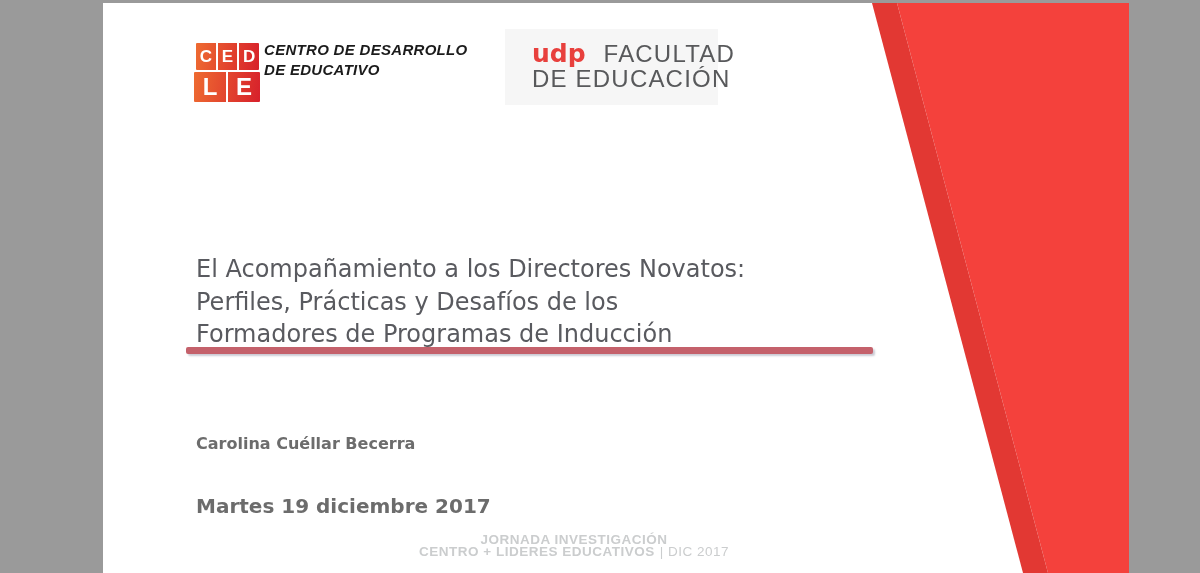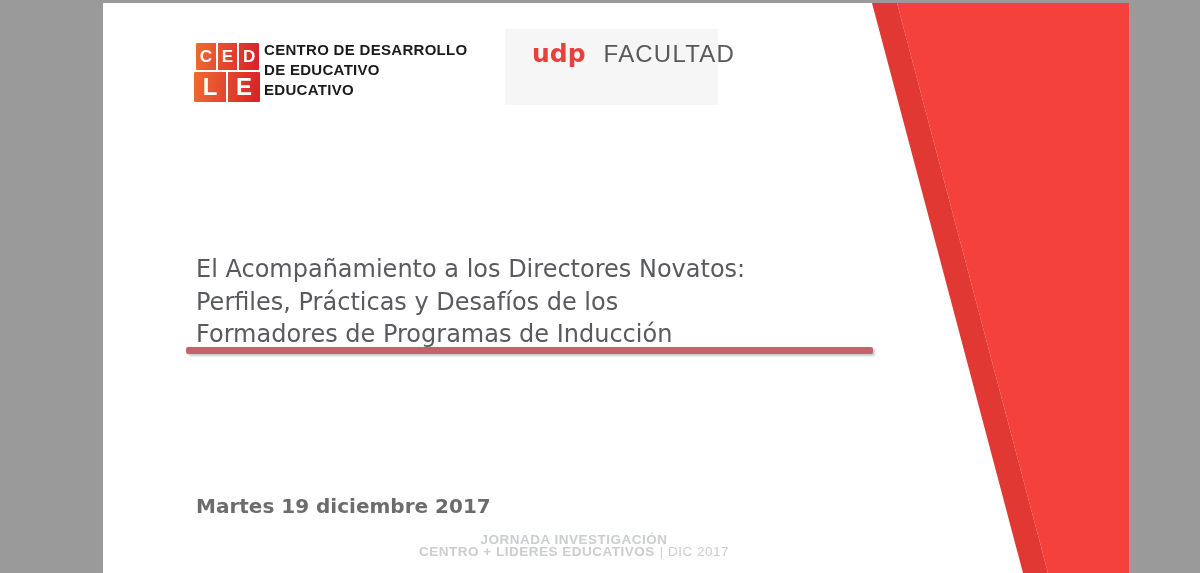--- a/index.html
+++ b/index.html
@@ -25,21 +25,21 @@
   .cedle-row{display:flex;background:linear-gradient(100deg,var(--cedle-orange),var(--cedle-red));border-radius:1px;}
   .cedle-row-top{width:63px;height:27px;margin-left:2px;}
   .cedle-row-bottom{width:66px;height:30px;margin-top:2px;}
   .cedle-cell{flex:1;display:flex;align-items:center;justify-content:center;
     color:#fff;font-family:"Liberation Sans",sans-serif;font-weight:bold;}
   .cedle-cell + .cedle-cell{border-left:2px solid #fff;}
   .cedle-row-top .cedle-cell{font-size:17px;}
   .cedle-row-bottom .cedle-cell{font-size:24px;}
 
   .cedle-org{position:absolute;left:161px;top:37px;font-family:"Liberation Sans",sans-serif;
-    font-weight:bold;font-size:15px;line-height:20px;color:var(--org-text);letter-spacing:.3px;}
+    font-weight:bold;font-size:15px;line-height:20px;color:var(--org-text);letter-spacing:.3px;font-style:italic;}
   .cedle-org span{display:block;white-space:nowrap;}
 
   
   .udp-box{position:absolute;left:402px;top:26px;width:213px;height:76px;background:var(--udp-box-bg);
     padding:12px 0 0 27px;font-family:"Liberation Sans",sans-serif;}
   .udp-line1{display:flex;align-items:baseline;gap:18px;}
   .udp-brand{color:var(--udp-red);font-family:"DejaVu Sans",sans-serif;font-weight:bold;font-size:25px;line-height:25px;}
   .udp-word{color:var(--udp-gray);font-size:24px;letter-spacing:1.2px;line-height:24px;white-space:nowrap;}
   .udp-line2{margin-top:1px;}
 
@@ -83,38 +83,41 @@
       </div>
       <div class="cedle-row cedle-row-bottom">
         <div class="cedle-cell">L</div>
         <div class="cedle-cell">E</div>
       </div>
     </div>
 
     <div class="cedle-org">
       <span>CENTRO DE DESARROLLO</span>
       <span>DE EDUCATIVO</span>
-      <span>EDUCATIVO</span>
     </div>
 
     <div class="udp-box">
       <div class="udp-line1">
         <span class="udp-brand">udp</span>
         <span class="udp-word">FACULTAD</span>
+      </div>
+      <div class="udp-line2">
+        <span class="udp-word">DE EDUCACIÓN</span>
       </div>
     </div>
 
     <div class="title">
       <span>El Acompañamiento a los Directores Novatos:</span>
       <span>Perfiles, Prácticas y Desafíos de los</span>
       <span>Formadores de Programas de Inducción</span>
     </div>
     <div class="title-bar"></div>
 
     <div class="authors">
+      <span>Carolina Cuéllar Becerra</span>
     </div>
 
     <div class="date">Martes 19 diciembre 2017</div>
 
     <div class="footer">
       <span class="footer-line">JORNADA INVESTIGACIÓN</span>
       <span class="footer-line"><span>CENTRO + LIDERES EDUCATIVOS</span><span class="light">| DIC 2017</span></span>
     </div>
 
   </div>

